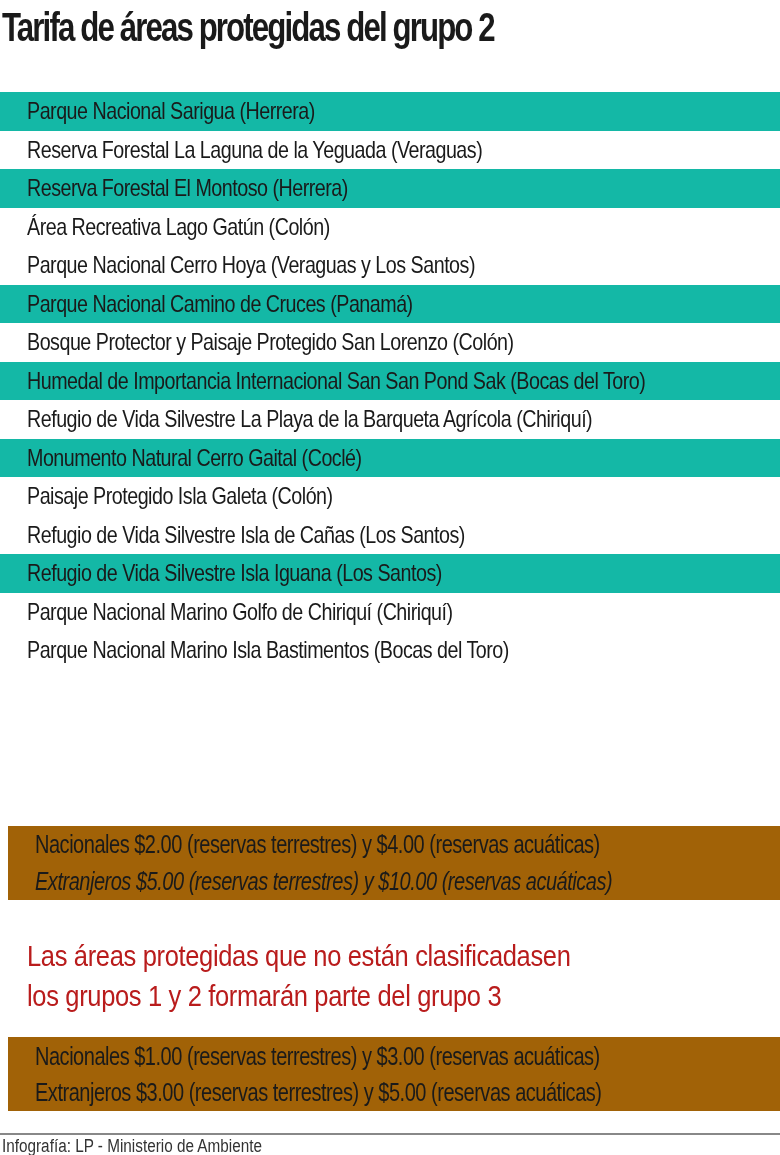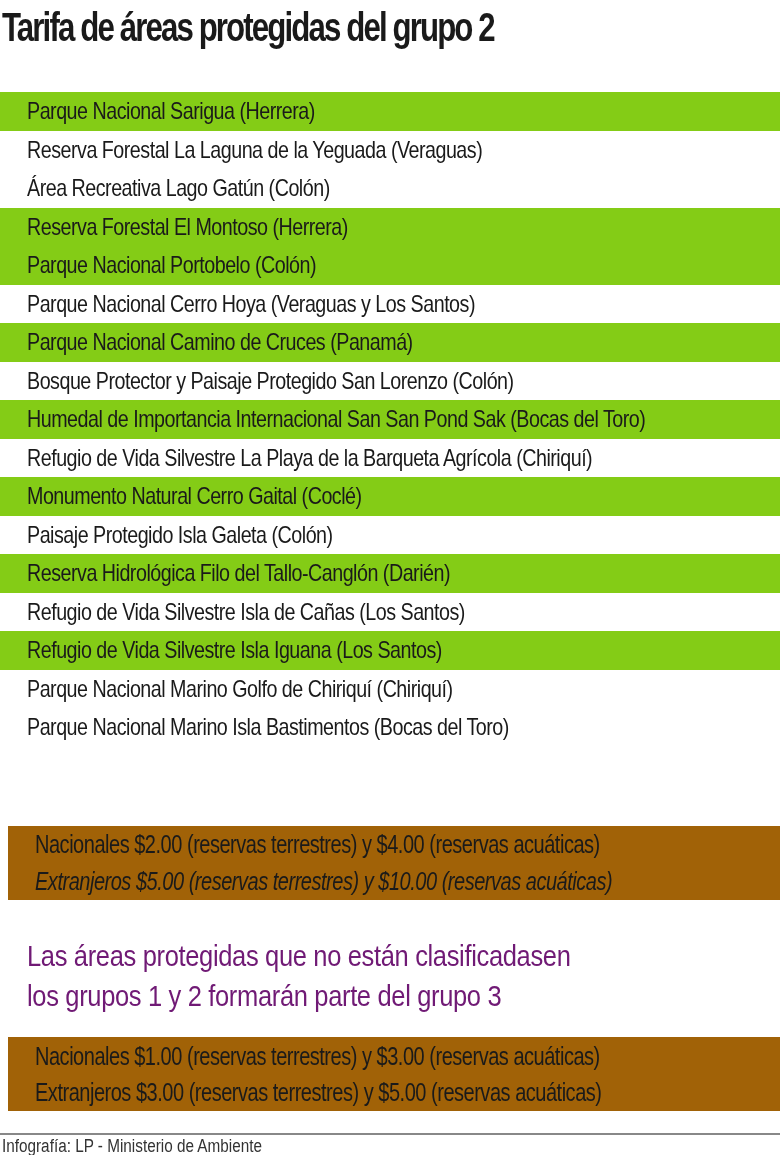--- a/index.html
+++ b/index.html
@@ -1,49 +1,47 @@
 <!DOCTYPE html>
 <html><head>
 <meta charset="utf-8">
 <style>
   html,body{margin:0;padding:0;background:#fff;}
   body{width:780px;height:1155px;position:relative;overflow:hidden;font-family:"Liberation Sans",sans-serif;color:#1a1a1a;}
   .title{position:absolute;left:2px;top:4px;margin:0;font-family:"Liberation Sans",sans-serif;font-weight:bold;font-size:40px;letter-spacing:-2.4px;transform:scaleX(0.78);transform-origin:left top;white-space:nowrap;line-height:46px;}
   .list{position:absolute;left:0;top:92px;width:780px;}
   .row{height:38.5px;line-height:38.5px;padding-left:27px;font-size:24px;white-space:nowrap;overflow:visible;}
   .row span{display:inline-block;transform:scaleX(0.82);transform-origin:left center;letter-spacing:-0.6px;}
-  .row.alt{background:#84cc16;}
+  .row.alt{background:#14b8a6;}
   .pink{position:absolute;left:8px;width:780px;background:#a16207;}
   .pink .line{padding-left:27px;font-size:25px;white-space:nowrap;}
   .pink .line span{display:inline-block;transform:scaleX(0.8);transform-origin:left center;letter-spacing:-0.6px;}
-  .note{position:absolute;left:27px;top:936px;font-size:29px;line-height:40px;font-weight:300;color:#701a75;}
+  .note{position:absolute;left:27px;top:936px;font-size:29px;line-height:40px;font-weight:300;color:#b91c1c;}
   .note span{display:block;transform:scaleX(0.88);transform-origin:left center;white-space:nowrap;letter-spacing:-0.4px;}
   .rule{position:absolute;left:0;top:1133px;width:780px;height:2px;background:#888;}
   .credit{position:absolute;left:2px;top:1135px;font-size:18px;line-height:22px;color:#333;white-space:nowrap;}
   .credit span{display:inline-block;transform:scaleX(0.85);transform-origin:left center;}
 </style>
 </head>
 <body>
 
 <h1 class="title">Tarifa de áreas protegidas del grupo 2</h1>
 
 <div class="list">
   <div class="row alt"><span>Parque Nacional Sarigua  (Herrera)</span></div>
   <div class="row"><span>Reserva Forestal La Laguna de la Yeguada (Veraguas)</span></div>
+  <div class="row alt"><span>Reserva Forestal El Montoso (Herrera)</span></div>
   <div class="row"><span>Área Recreativa Lago Gatún (Colón)</span></div>
-  <div class="row alt"><span>Reserva Forestal El Montoso (Herrera)</span></div>
-  <div class="row alt"><span>Parque Nacional Portobelo (Colón)</span></div>
   <div class="row"><span>Parque Nacional Cerro Hoya (Veraguas y Los Santos)</span></div>
   <div class="row alt"><span>Parque Nacional Camino de Cruces (Panamá)</span></div>
   <div class="row"><span>Bosque Protector y Paisaje Protegido San Lorenzo (Colón)</span></div>
   <div class="row alt"><span>Humedal de Importancia Internacional San San Pond Sak (Bocas del Toro)</span></div>
   <div class="row"><span>Refugio de Vida Silvestre La Playa de la Barqueta Agrícola (Chiriquí)</span></div>
   <div class="row alt"><span>Monumento Natural Cerro Gaital (Coclé)</span></div>
   <div class="row"><span>Paisaje Protegido Isla Galeta (Colón)</span></div>
-  <div class="row alt"><span>Reserva Hidrológica Filo del Tallo-Canglón (Darién)</span></div>
   <div class="row"><span>Refugio de Vida Silvestre Isla de Cañas (Los Santos)</span></div>
   <div class="row alt"><span>Refugio de Vida Silvestre Isla Iguana (Los Santos)</span></div>
   <div class="row"><span>Parque Nacional Marino Golfo de Chiriquí (Chiriquí)</span></div>
   <div class="row"><span>Parque Nacional Marino Isla Bastimentos (Bocas del Toro)</span></div>
 </div>
 
 <div class="pink" style="top:826px;height:74px;padding-top:0;">
   <div class="line" style="line-height:37px;"><span>Nacionales $2.00 (reservas terrestres) y $4.00 (reservas acuáticas)</span></div>
   <div class="line" style="line-height:37px;font-style:italic;"><span>Extranjeros $5.00 (reservas terrestres) y $10.00 (reservas acuáticas)</span></div>
 </div>

